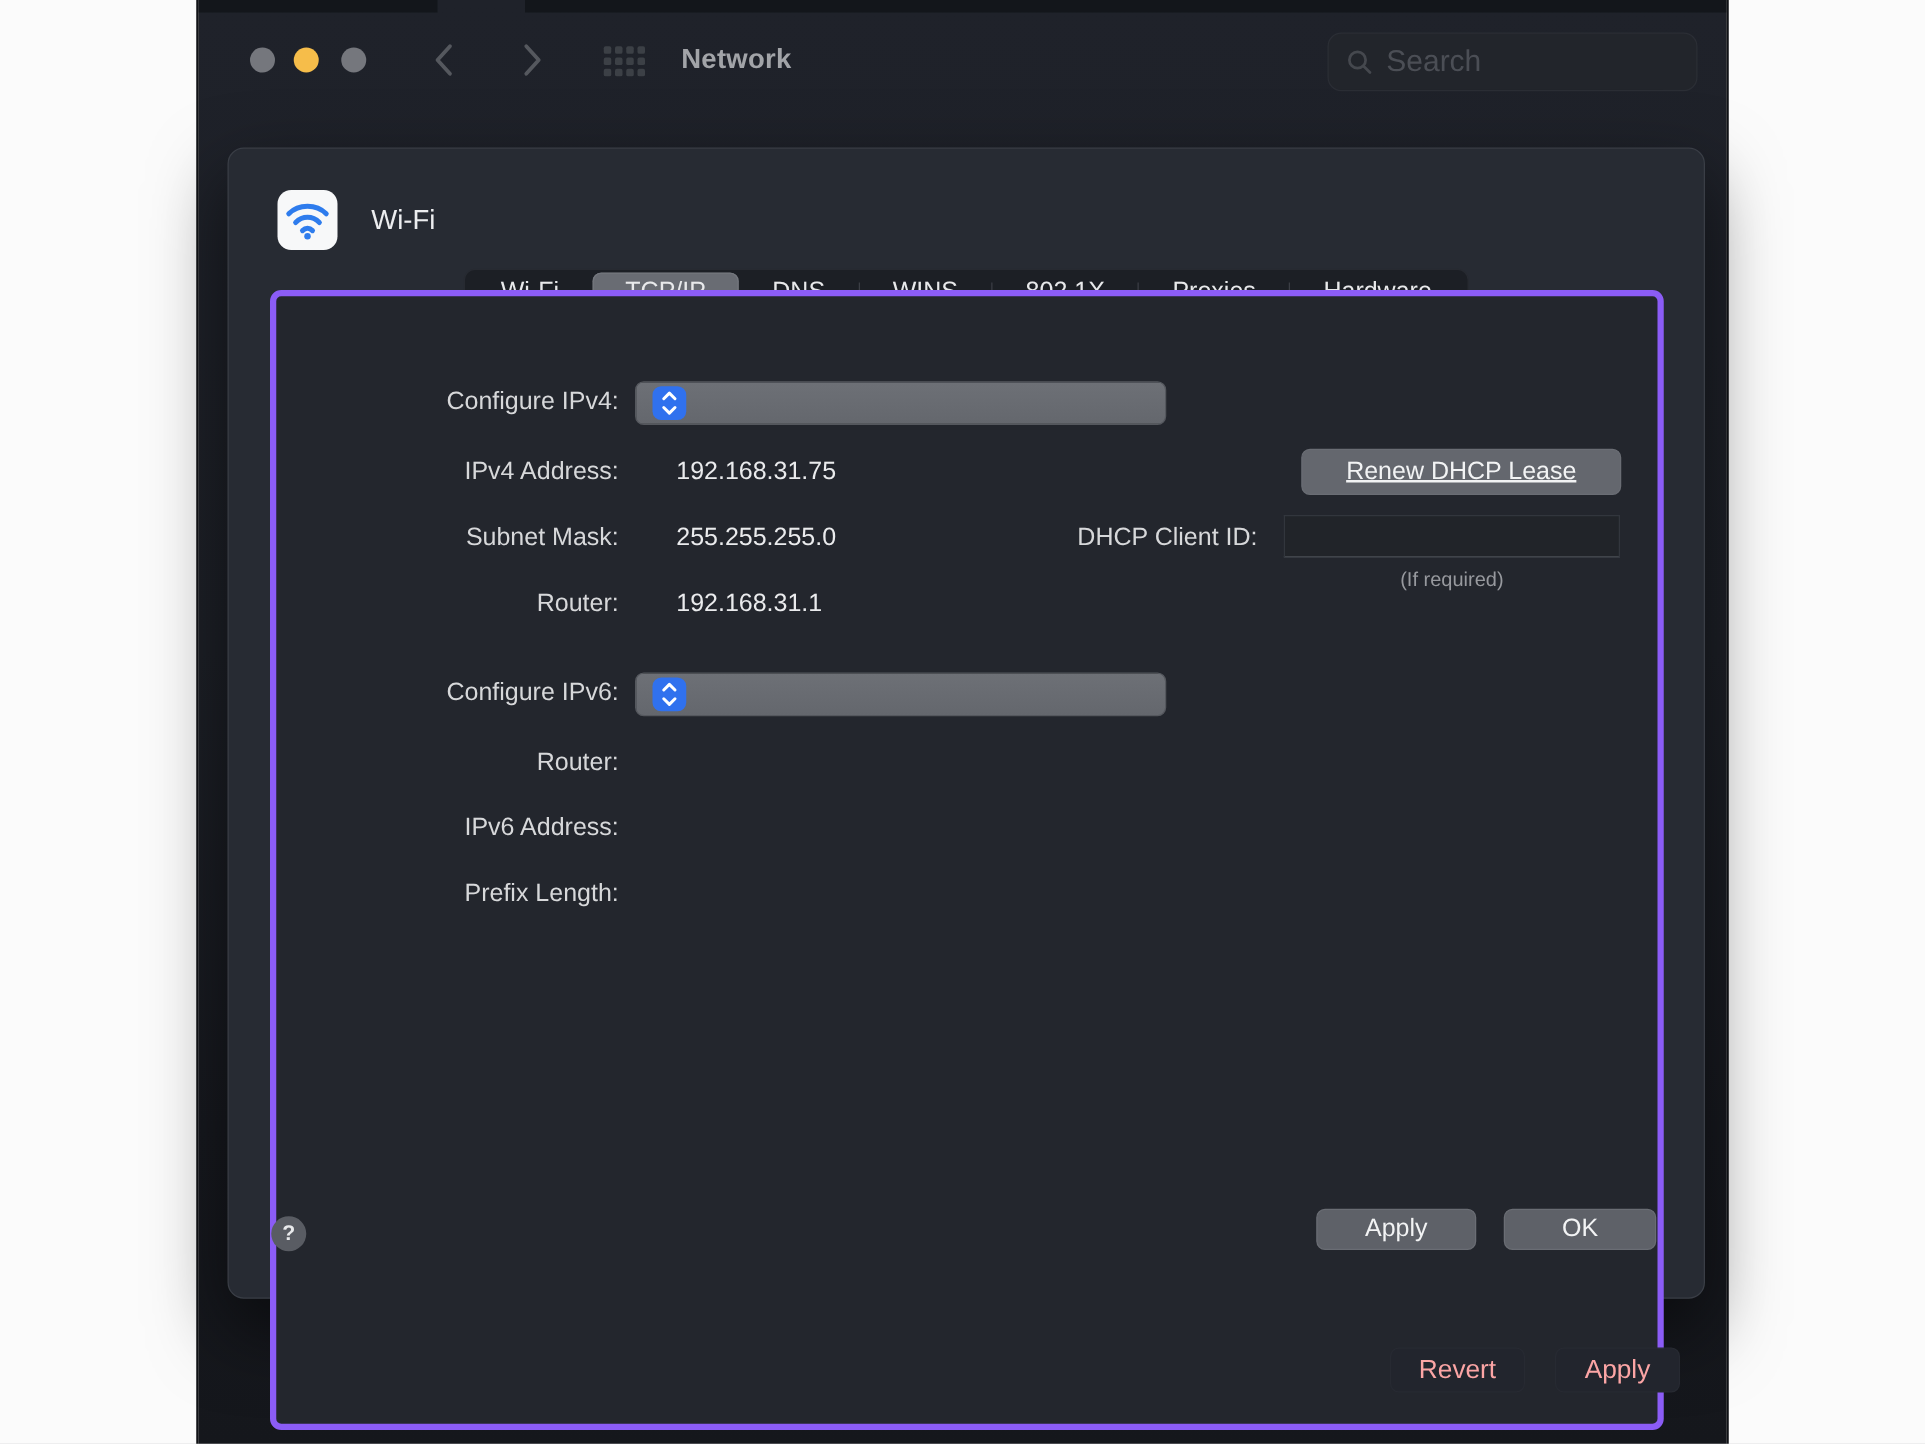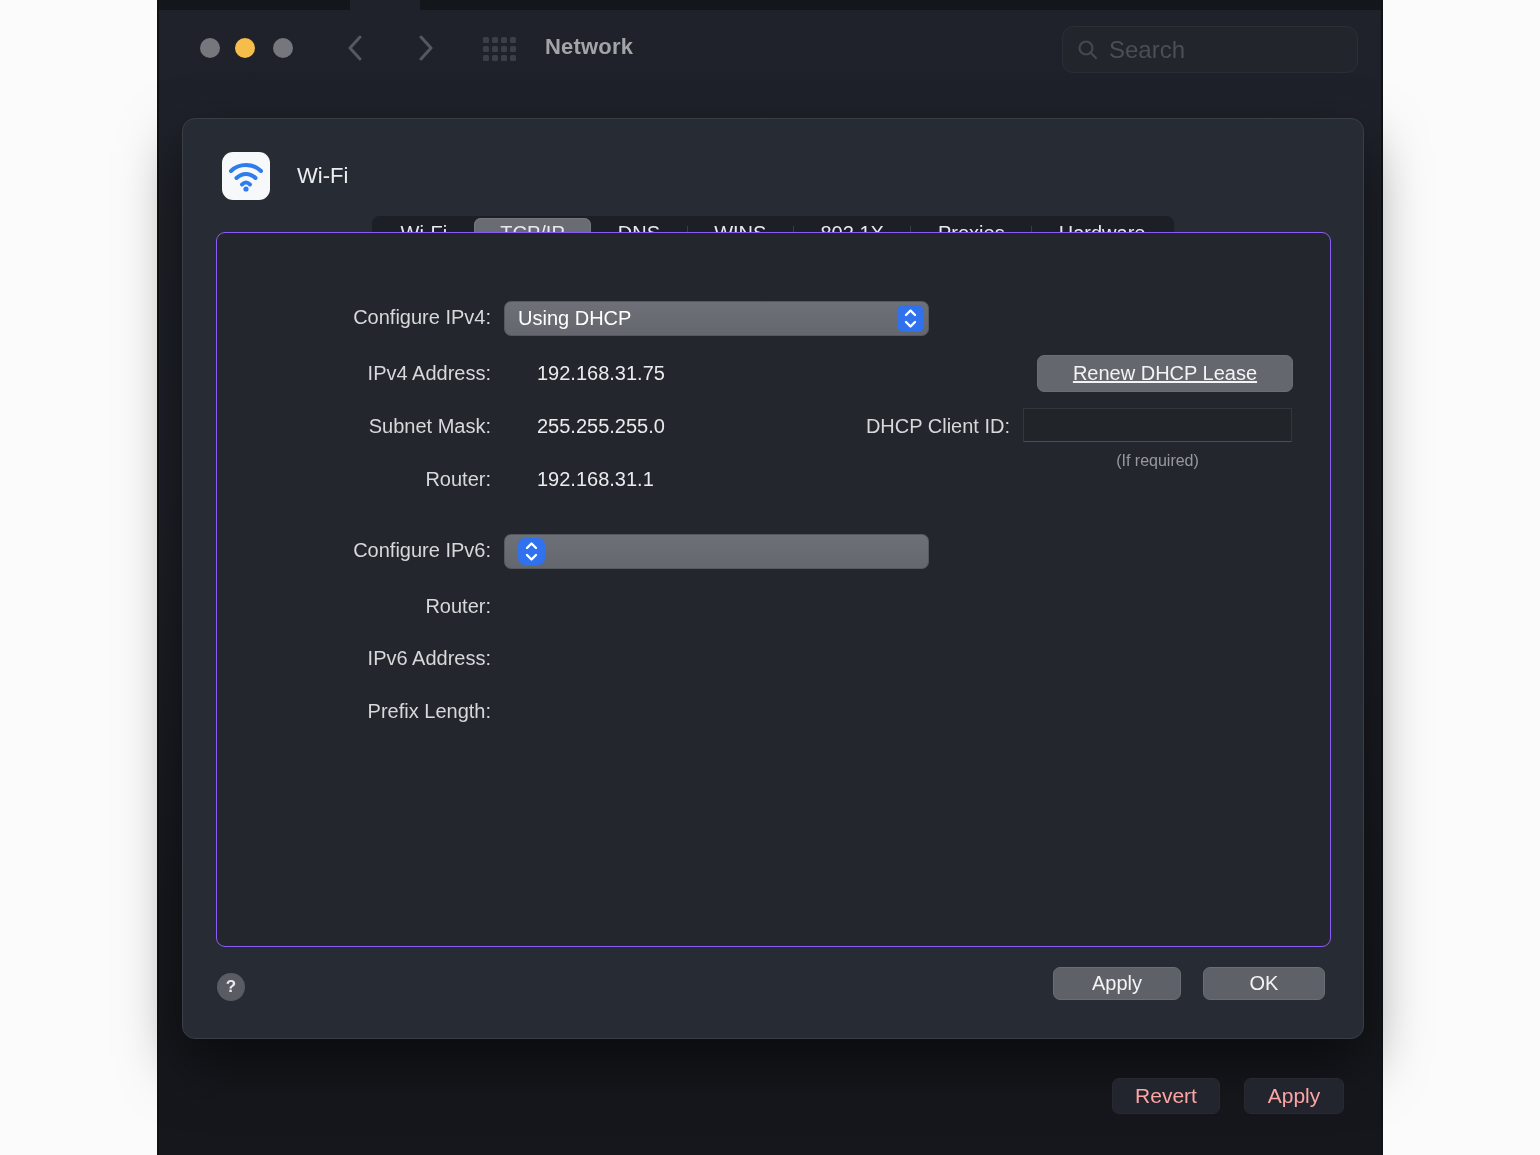--- a/index.html
+++ b/index.html
@@ -47,22 +47,22 @@
 
   .tabbar { position:absolute; left:188px; top:96px; width:804px; height:37px;
             background:#1c1f25; border:1px solid #272a31; border-radius:9px;
             display:flex; align-items:center; justify-content:space-between; padding:0 2px; }
   .tab { height:31px; display:flex; align-items:center; justify-content:center;
          color:#e8e9eb; font-size:20px; border-radius:7px; padding:0 10px; flex:1 1 auto;
          position:relative; white-space:nowrap; }
   .tab.selected { background:#696c73; box-shadow:inset 0 0 0 1px #74777e; }
   .tab-sep { width:1px; height:16px; background:#3b3e45; flex:0 0 auature; }
 
-  .panel { position:absolute; left:33px; top:113px; width:1115px; height:715px;
-           background:#23262d; border:1px solid #8b5cf6; border-radius:9px; }
+  .panel { position:absolute; left:33px; top:113px; width:1115px; height:912px;
+           background:#23262d; border:5px solid #8b5cf6; border-radius:9px; }
 
   
   .flabel { position:absolute; color:#d7d8da; font-size:20px; text-align:right;
             left:0; width:274px; white-space:nowrap; }
   .fvalue { position:absolute; left:292px; color:#eaebed; font-size:20px; white-space:nowrap;margin-left:28px; }
 
   .dropdown { position:absolute; left:287px; width:425px; height:35px;
               background:linear-gradient(180deg,#6d7076 0%, #64676d 100%);
               border:1px solid #55585e; border-radius:7px;
               display:flex; align-items:center; padding:0 4px 0 13px; }
@@ -168,21 +168,20 @@
       <div class="tab-sep"></div>
       <div class="tab">Proxies</div>
       <div class="tab-sep"></div>
       <div class="tab">Hardware</div>
     </div>
 
     <div class="panel">
 
       <div class="flabel" style="top:73px;">Configure IPv4:</div>
       <div class="dropdown" style="top:68px;">
-        <span class="dd-text">Using DHCP</span>
         <span class="dd-stepper">
           <svg width="15" height="21" viewBox="0 0 15 21">
             <path d="M3 7 L7.5 2.5 L12 7" fill="none" stroke="#fff" stroke-width="2.4" stroke-linecap="round" stroke-linejoin="round"></path>
             <path d="M3 14 L7.5 18.5 L12 14" fill="none" stroke="#fff" stroke-width="2.4" stroke-linecap="round" stroke-linejoin="round"></path>
           </svg>
         </span>
       </div>
 
       <div class="flabel" style="top:129px;">IPv4 Address:</div>
       <div class="fvalue" style="top:129px;">192.168.31.75</div>

